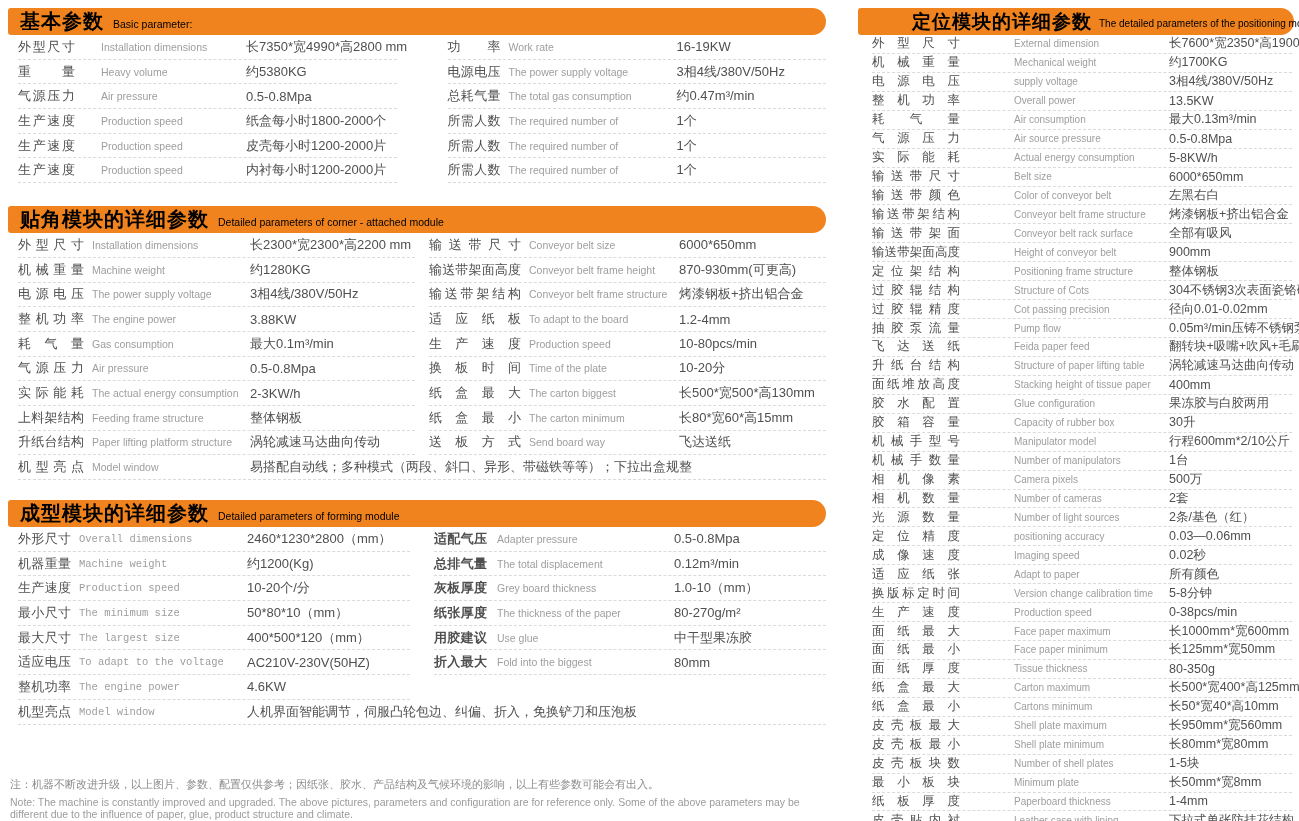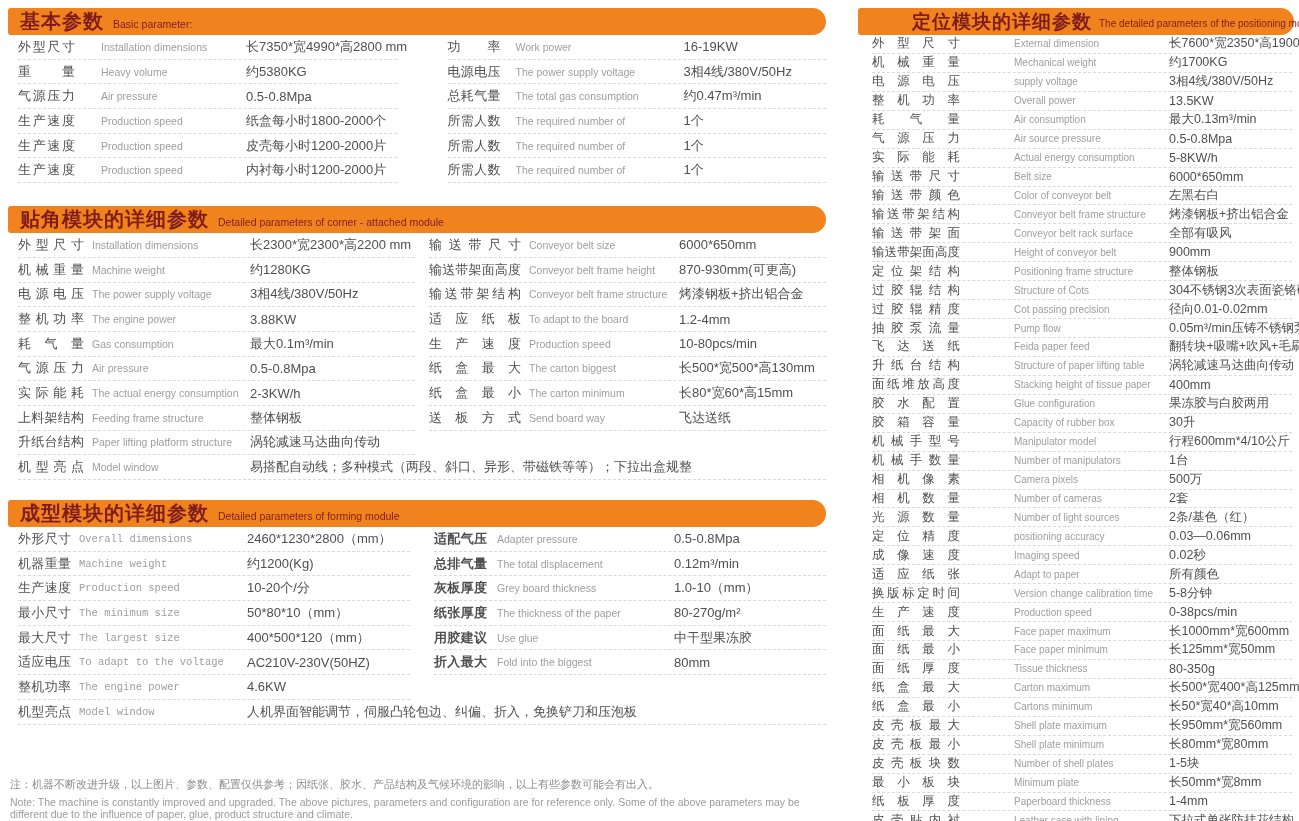--- a/index.html
+++ b/index.html
@@ -7,21 +7,21 @@
     width:1299px;height:821px;background:#fff;position:relative;
     font-family:"Liberation Sans","DejaVu Sans",sans-serif;
     -webkit-font-smoothing:antialiased;overflow:hidden;
   }
   .col{position:absolute;top:8px;}
   .col-left{left:8px;width:818px;}
   .col-right{left:858px;width:436px;}
 
   .bar{
     background:#F0831E;border-radius:3px 14px 14px 3px;height:27px;
-    display:flex;align-items:center;padding:0 16px 0 12px;color:#7f1d1d;
+    display:flex;align-items:center;padding:0 16px 0 12px;color:#000000;
   }
   .bar-cn{font-size:20px;font-weight:bold;letter-spacing:1px;white-space:nowrap;}
   .bar-en{font-size:10.5px;margin-left:9px;margin-top:4px;white-space:nowrap;}
   .col-right .bar-cn{font-size:19px;margin-left:42px;}
   .col-right .bar-en{font-size:10px;margin-left:7px;}
 
   .body{display:flex;}
   .sub{flex:1;min-width:0;}
 
   .row{display:flex;align-items:center;border-bottom:1px dashed #dadada;white-space:nowrap;}
@@ -33,21 +33,21 @@
   .s1 .cn,.s2 .cn,.s3 .cn,.s1 .value,.s2 .value,.s3 .value{font-size:13px;}
   .s1 .en,.s2 .en,.s3 .en{font-size:10.5px;}
   .s4 .row{height:17.95px;}
   .s4 .cn,.s4 .value{font-size:12.5px;}
   .s4 .en{font-size:10px;padding-left:48px;}
 
   .t1L{padding-left:10px;padding-right:14px;}
   .t1L .cn{width:57px;margin-right:26px;}
   .t1L .en{width:145px;}
   .t1R{padding-left:37px;}
-  .t1R .cn{width:53px;margin-right:15px;}
+  .t1R .cn{width:53px;margin-right:8px;}
   .t1R .en{width:168px;}
 
   .t2L{padding-left:10px;padding-right:14px;}
   .t2L .cn{width:66px;margin-right:8px;}
   .t2L .en{width:158px;}
   .t2R{padding-left:0;}
   .t2R .cn{width:92px;margin-right:8px;}
   .t2R .en{width:150px;}
 
   .t3L{padding-left:10px;padding-right:14px;}
@@ -110,21 +110,21 @@
   </div>
             <div class="row">
     <span class="cn">生产速度</span>
     <span class="en">Production speed</span>
     <span class="value">内衬每小时1200-2000片</span>
   </div>
           </div>
         <div class="sub t1R">
             <div class="row">
     <span class="cn">功率</span>
-    <span class="en">Work power</span>
+    <span class="en">Work rate</span>
     <span class="value">16-19KW</span>
   </div>
             <div class="row">
     <span class="cn">电源电压</span>
     <span class="en">The power supply voltage</span>
     <span class="value">3相4线/380V/50Hz</span>
   </div>
             <div class="row">
     <span class="cn">总耗气量</span>
     <span class="en">The total gas consumption</span>
@@ -222,20 +222,25 @@
     <span class="cn">适应纸板</span>
     <span class="en">To adapt to the board</span>
     <span class="value">1.2-4mm</span>
   </div>
             <div class="row">
     <span class="cn">生产速度</span>
     <span class="en">Production speed</span>
     <span class="value">10-80pcs/min</span>
   </div>
             <div class="row">
+    <span class="cn">换板时间</span>
+    <span class="en">Time of the plate</span>
+    <span class="value">10-20分</span>
+  </div>
+            <div class="row">
     <span class="cn">纸盒最大</span>
     <span class="en">The carton biggest</span>
     <span class="value">长500*宽500*高130mm</span>
   </div>
             <div class="row">
     <span class="cn">纸盒最小</span>
     <span class="en">The carton minimum</span>
     <span class="value">长80*宽60*高15mm</span>
   </div>
             <div class="row">
@@ -454,21 +459,21 @@
     <span class="value">果冻胶与白胶两用</span>
   </div>
           <div class="row">
     <span class="cn">胶箱容量</span>
     <span class="en">Capacity of rubber box</span>
     <span class="value">30升</span>
   </div>
           <div class="row">
     <span class="cn">机械手型号</span>
     <span class="en">Manipulator model</span>
-    <span class="value">行程600mm*4/10公斤</span>
+    <span class="value">行程600mm*2/10公斤</span>
   </div>
           <div class="row">
     <span class="cn">机械手数量</span>
     <span class="en">Number of manipulators</span>
     <span class="value">1台</span>
   </div>
           <div class="row">
     <span class="cn">相机像素</span>
     <span class="en">Camera pixels</span>
     <span class="value">500万</span>

